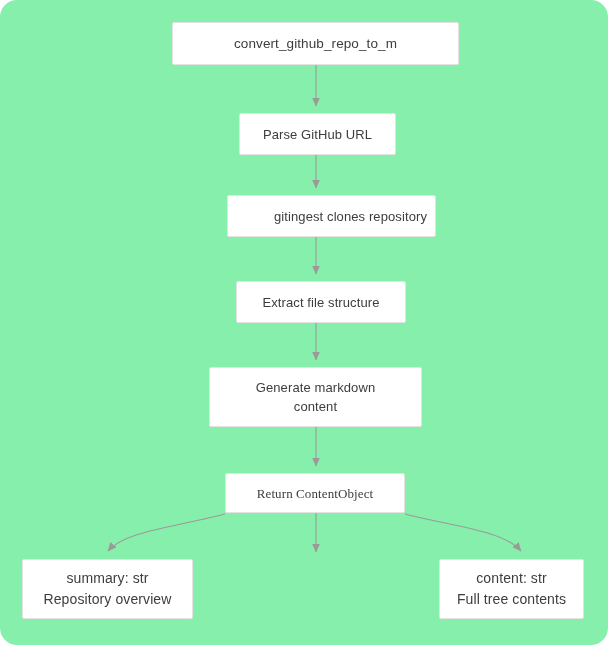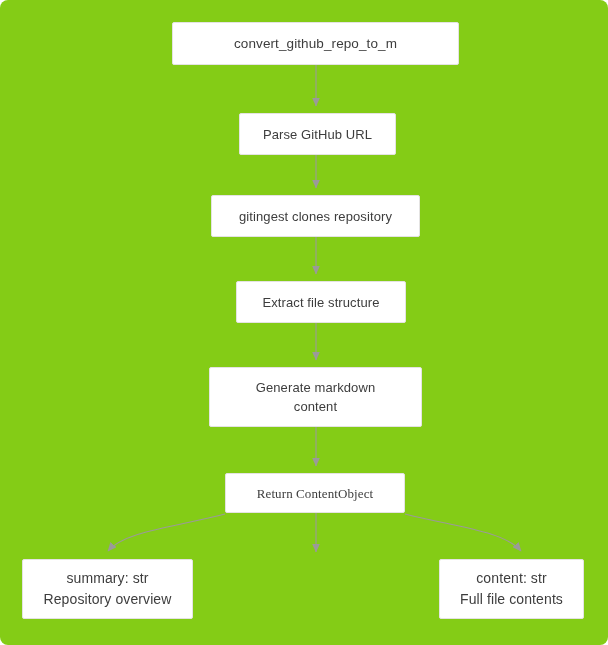--- a/index.html
+++ b/index.html
@@ -10,22 +10,22 @@
   body {
     width: 608px;
     height: 645px;
     overflow: hidden;
     font-family: "Liberation Sans", sans-serif;
   }
   #canvas {
     position: relative;
     width: 608px;
     height: 645px;
-    background: #84cc16;
-    border-radius: 8px;
+    background: #86efac;
+    border-radius: 17px;
     overflow: hidden;
   }
   #edge-layer {
     position: absolute;
     left: 0;
     top: 0;
     width: 608px;
     height: 645px;
     pointer-events: none;
   }
@@ -82,21 +82,21 @@
   </svg>
 
   <div class="node node-entry" style="left:172px; top:22px; width:287px; height:43px;">
     <span class="lbl">convert_github_repo_to_m</span>
   </div>
 
   <div class="node node-step" style="left:239px; top:113px; width:157px; height:42px;">
     <span class="lbl">Parse GitHub URL</span>
   </div>
 
-  <div class="node node-step" style="left:211px; top:195px; width:209px; height:42px;">
+  <div class="node node-step" style="left:227px; top:195px; width:209px; height:42px;justify-content:flex-end;">
     <span class="lbl">gitingest clones repository</span>
   </div>
 
   <div class="node node-step" style="left:236px; top:281px; width:170px; height:42px;">
     <span class="lbl">Extract file structure</span>
   </div>
 
   <div class="node node-step" style="left:209px; top:367px; width:213px; height:60px;">
     <span class="lbl">Generate markdown
 content</span>
@@ -107,16 +107,16 @@
   </div>
 
   <div class="node node-leaf" style="left:22px; top:559px; width:171px; height:60px;">
     <span class="lbl">summary: str
 Repository overview</span>
   </div>
 
 
   <div class="node node-leaf" style="left:439px; top:559px; width:145px; height:60px;">
     <span class="lbl">content: str
-Full file contents</span>
+Full tree contents</span>
   </div>
 
 </div>
 
 </body></html>

